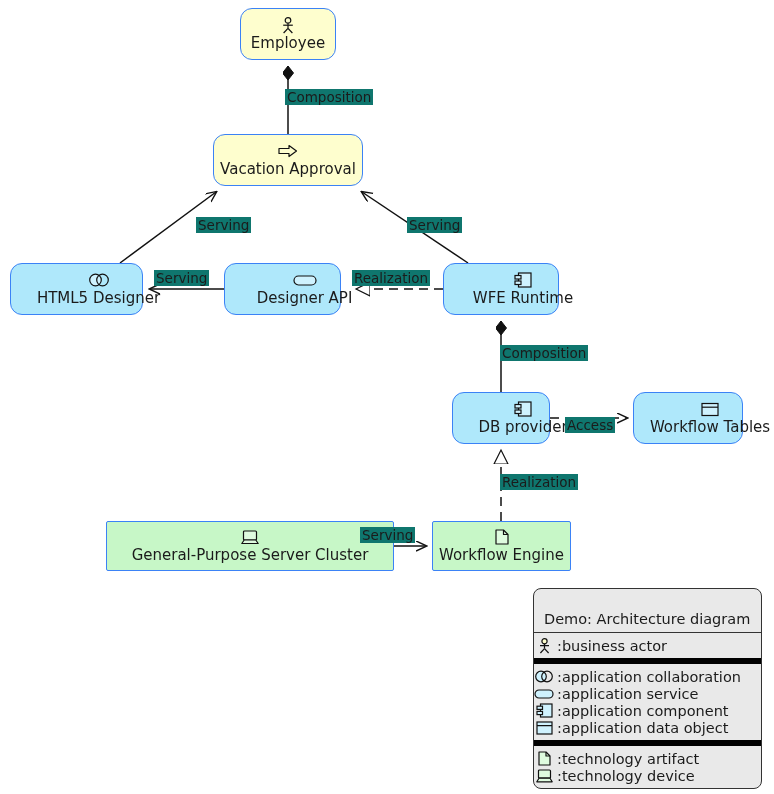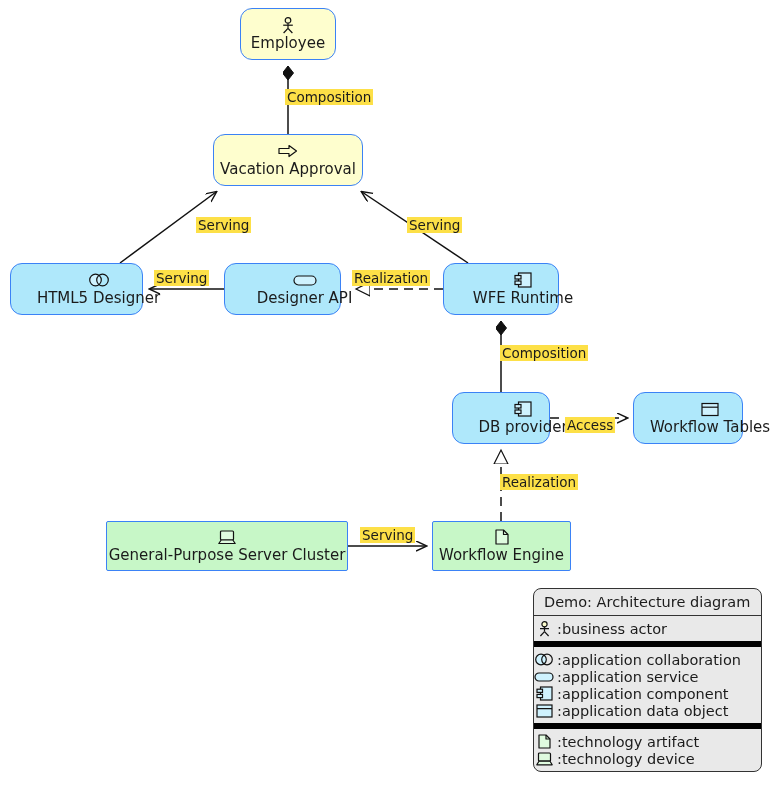--- a/index.html
+++ b/index.html
@@ -55,42 +55,42 @@
     color: #1b1b1b;
     white-space: nowrap;
     line-height: 17px;
   }
 
   .edge-label {
     position: absolute;
     font-size: 13.5px;
     color: #1b1b1b;
     white-space: nowrap;
-    background: #fde047;
+    background: #0f766e;
     padding: 0 2px;
     z-index: 3;
   }
 
   
   #legend {
     position: absolute;
     left: 533px;
     top: 588px;
     width: 229px;
     box-sizing: border-box;
     border: 1px solid #333333;
     border-radius: 8px;
     background: #E9E9E9;
     z-index: 4;
     overflow: hidden;
   }
   .legend-title {
     font-size: 14.5px;
     color: #1b1b1b;
-    padding: 5px 8px 5px 10px;
+    padding: 22px 8px 5px 10px;
     border-bottom: 1px solid #333333;
     white-space: nowrap;
   }
   .legend-group {
     padding: 4px 8px 4px 0;
   }
   .legend-group + .legend-group {
     border-top: 6px solid #000000;
   }
   .legend-row {
@@ -246,21 +246,21 @@
   <div class="node rounded application" style="left:633px; top:392px; width:110px; height:52px;">
     <span class="node-icon">
       <svg width="18" height="15" viewBox="0 0 18 15">
         <rect x="1" y="1.5" width="16" height="12" fill="#CFF2FE" stroke="#111" stroke-width="1.2"></rect>
         <line x1="1" y1="5.2" x2="17" y2="5.2" stroke="#111" stroke-width="1.2"></line>
       </svg>
     </span>
     <span class="node-label">Workflow Tables</span>
   </div>
 
-  <div class="node square technology" style="left:106px; top:521px; width:242px; height:50px;">
+  <div class="node square technology" style="left:106px; top:521px; width:288px; height:50px;">
     <span class="node-icon">
       <svg width="18" height="15" viewBox="0 0 18 15">
         <rect x="2.5" y="1" width="13" height="9" rx="1" fill="#DFFBDF" stroke="#111" stroke-width="1.2"></rect>
         <path d="M0.8,13.5 L3.2,10 L14.8,10 L17.2,13.5 Z" fill="#DFFBDF" stroke="#111" stroke-width="1.2" stroke-linejoin="round"></path>
       </svg>
     </span>
     <span class="node-label">General-Purpose Server Cluster</span>
   </div>
 
   <div class="node square technology" style="left:432px; top:521px; width:139px; height:50px;">

